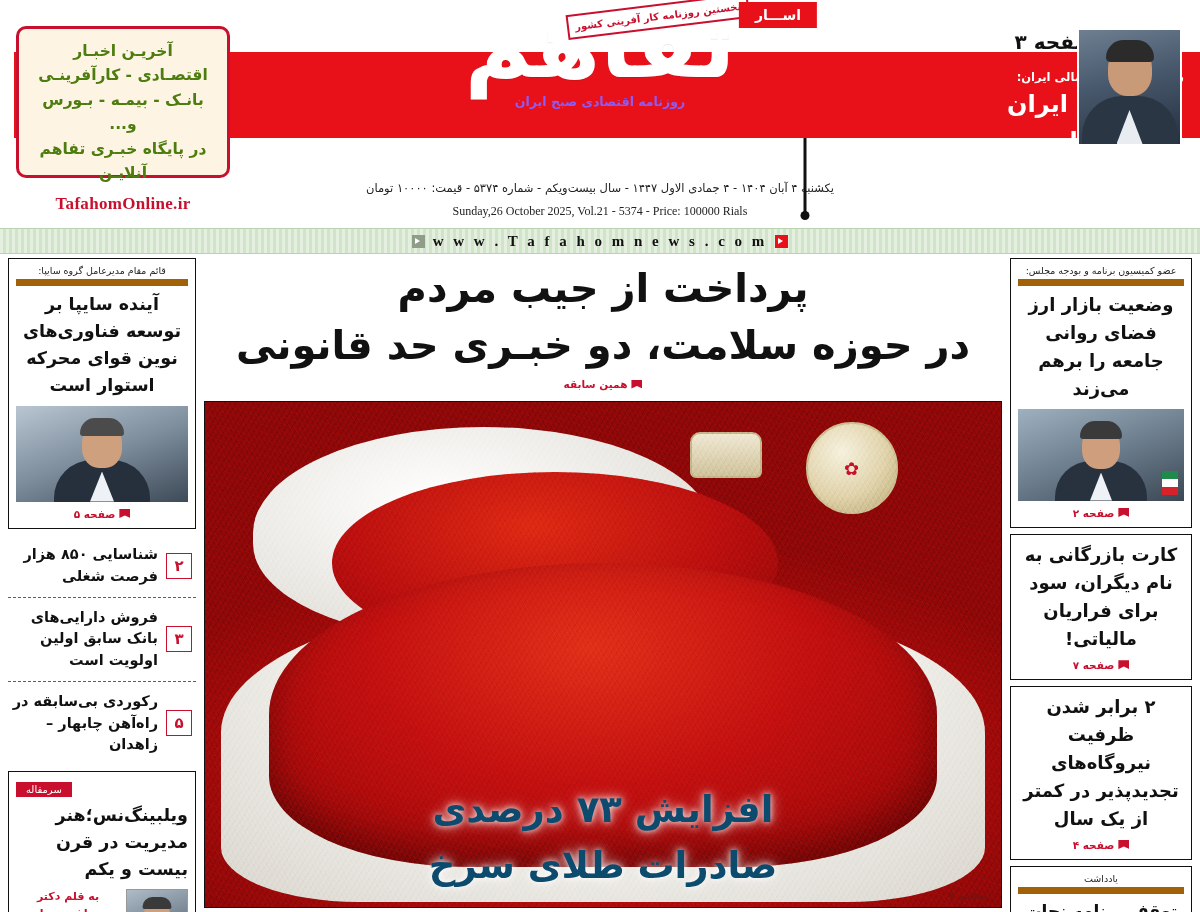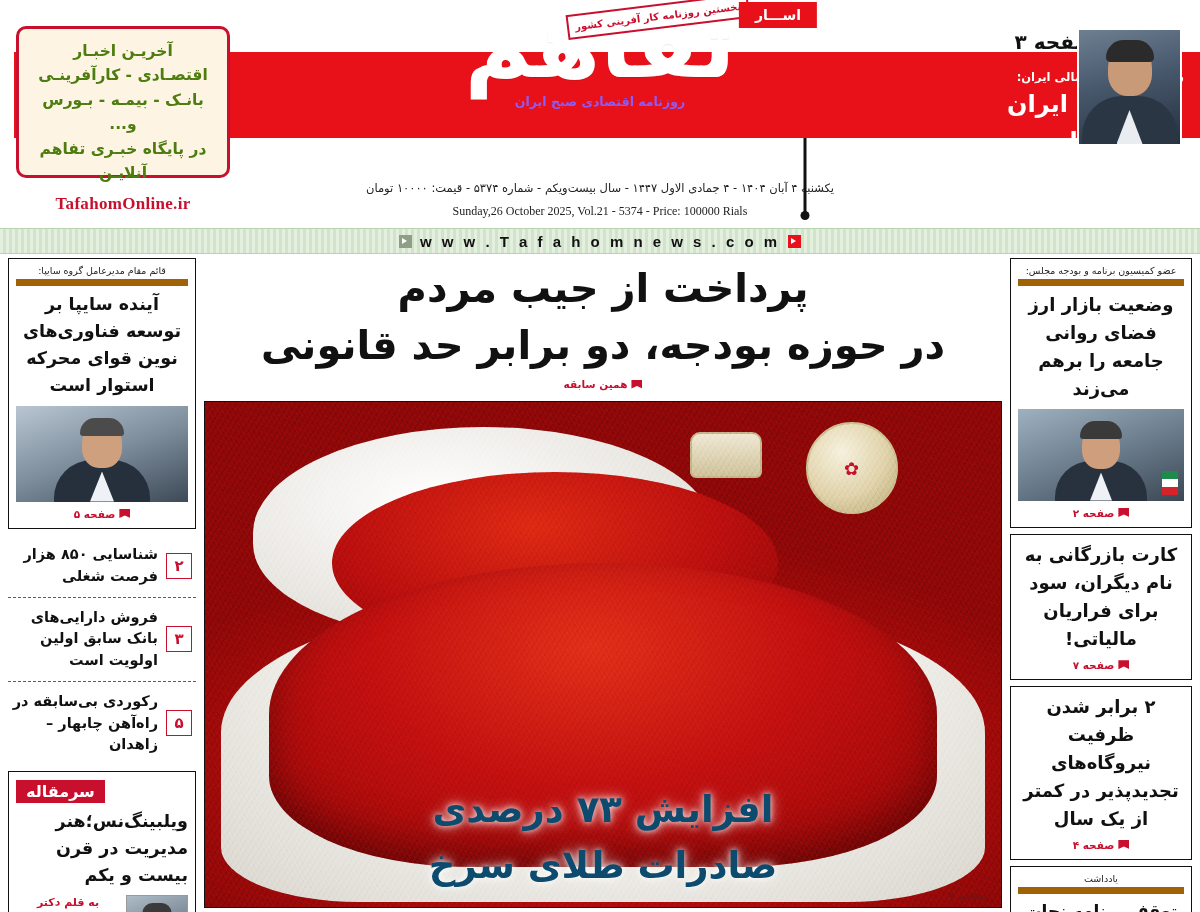--- a/index.html
+++ b/index.html
@@ -186,21 +186,21 @@
     position: absolute;
     left: 0; right: 0; top: 228px;
     height: 26px;
     background: repeating-linear-gradient(90deg,#e4efe0 0 3px,#cfe4c8 3px 6px);
     border-top: 1px solid #b9d3b0;
     border-bottom: 1px solid #b9d3b0;
     display: flex; align-items: center; justify-content: center;
     gap: 8px;
   }
   .urlbar .u {
-    font-family: Liberation Sans, sans-serif;
+    font-family: Liberation Serif, serif;
     font-size: 15px; font-weight: bold; letter-spacing: 3px; color: #111;
   }
   .sq { width: 13px; height: 13px; background: #e8111a; position: relative; }
   .sq:after{ content:""; position:absolute; left:3px; top:3px; width:0;height:0;
     border-left:5px solid #fff; border-top:3.5px solid transparent; border-bottom:3.5px solid transparent;}
   .sq.grey { background:#8f9e86; }
   .sq.grey:after{ border-left-color:#fff; }
 
   
   .content {
@@ -358,21 +358,21 @@
     width: 26px; height: 26px; flex: 0 0 26px;
     border: 1.5px solid #c8102e; color: #c8102e;
     font-size: 15px; font-weight: bold;
     display: flex; align-items: center; justify-content: center;
   }
   .num-text {
     flex: 1; text-align: right;
     font-size: 14.5px; font-weight: bold; line-height: 1.5; color: #111;
   }
   .section-flag {
-    background: #c8102e; color: #fff; font-size: 16px; font-weight: bold;
+    background: #c8102e; color: #fff; font-size: 10px; font-weight: normal;
     display: inline-block; padding: 2px 10px; margin: 2px 0 0 auto;
   }
   .note-box { border: 1.5px solid #111; padding: 6px 7px; }
   .note-title { font-size: 17px; font-weight: bold; line-height: 1.5; text-align: center; color:#111;}
   .author-card { display:flex; gap:6px; margin-top:6px; align-items:flex-start; }
   .author-photo {
     width: 62px; height: 64px; flex:0 0 62px;
     background: linear-gradient(160deg,#aebcc8 0%,#74838f 55%,#3a454f 100%);
     position: relative; overflow:hidden; border:1px solid #999;
   }
@@ -469,21 +469,21 @@
       <div class="note-box">
         <div class="tag-label">یادداشت</div>
         <div class="note-title">توقف برنامه نجات مسکن در اوج بحران!</div>
 
       </div>
     </div>
 
     <div class="col-center">
       <div class="main-head">
         <h1>پرداخت از جیب مردم</h1>
-        <h1>در حوزه بودجه، دو برابر حد قانونی</h1>
+        <h1>در حوزه سلامت، دو خبـری حد قانونی</h1>
         <div class="page-ref ref">
           <span class="bk"></span>
           <span>همین سابقه</span>
         </div>
       </div>
 
       <div class="hero">
         <div class="saffron"></div>
         <div class="dish-back"></div>
         <div class="jar"></div>

